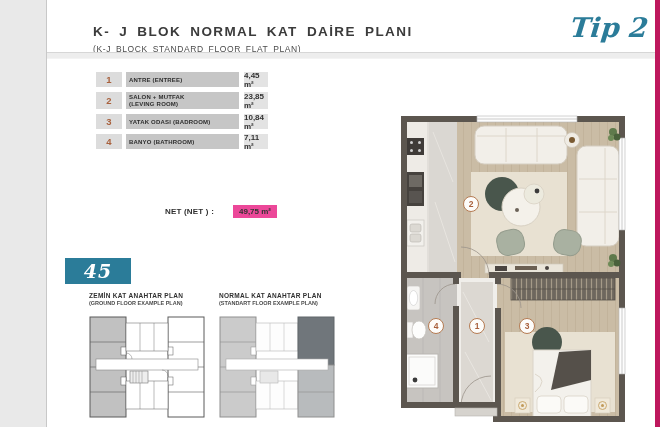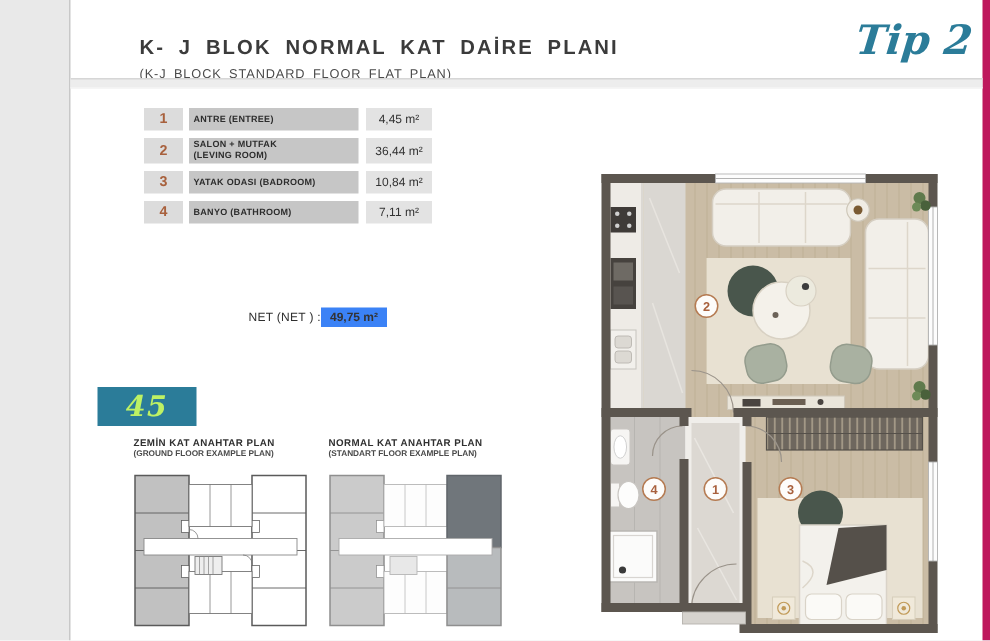--- a/index.html
+++ b/index.html
@@ -38,36 +38,36 @@
   .arow .num{
     width:26px;background:#dcdcdc;color:#a8603c;font-weight:bold;font-size:9.5px;
     display:flex;align-items:center;justify-content:center;flex:none;
   }
   .arow .lbl{
     width:110px;background:#c6c6c6;color:#2d2d2d;font-weight:bold;font-size:6px;
     margin-left:4px;padding:1px 0 0 3px;line-height:1.15;flex:none;
     display:flex;flex-direction:column;justify-content:center;letter-spacing:0.2px;
   }
   .arow .val{
-    width:44px;background:#e3e3e3;color:#333;font-weight:normal;font-size:8px;
+    width:24px;background:#e3e3e3;color:#333;font-weight:bold;font-size:8px;
     margin-left:5px;display:flex;align-items:center;justify-content:center;flex:none;
   }
   .totrow{display:flex;align-items:center;margin-bottom:4px;height:13px;}
   .totrow .tlbl{
-    width:118px;text-align:right;font-weight:normal;font-size:8px;color:#2f2f2f;
-    padding-right:0;flex:none;letter-spacing:0.2px;
+    width:118px;text-align:right;font-weight:bold;font-size:8px;color:#2f2f2f;
+    padding-right:19px;flex:none;letter-spacing:0.2px;
   }
   .totrow .tval{
-    width:44px;background:#3b82f6;color:#333;font-weight:bold;font-size:8px;
+    width:44px;background:#ec4899;color:#333;font-weight:bold;font-size:8px;
     display:flex;align-items:center;justify-content:center;height:13px;flex:none;
   }
   .totals{position:absolute;left:49px;top:205px;}
   .unit-badge{
     position:absolute;left:18px;top:258px;width:66px;height:26px;
-    background:#2b7c99;color:#bef264;display:flex;align-items:center;justify-content:center;
+    background:#2b7c99;color:#ffffff;display:flex;align-items:center;justify-content:center;
     font-size:19px;font-weight:bold;font-style:italic;
     font-family:"DejaVu Serif","Liberation Serif",serif;
     letter-spacing:1px;
   }
   .kp-label{position:absolute;top:292px;color:#303030;}
   .kp-label .t{font-size:6.5px;font-weight:bold;letter-spacing:0.3px;}
   .kp-label .s{font-size:5.5px;font-weight:bold;color:#4a4a4a;margin-top:1px;}
   .kp1l{left:42px;} .kp2l{left:172px;}
   .kp-svg{position:absolute;top:315px;}
   .kp1s{left:41px;} .kp2s{left:171px;}
@@ -92,21 +92,21 @@
         <span></span>
       </div>
       <div class="val">4,45 m²</div>
     </div>
     <div class="arow" style="height:17px;">
       <div class="num">2</div>
       <div class="lbl">
         <span>SALON + MUTFAK</span>
         <span>(LEVING ROOM)</span>
       </div>
-      <div class="val">36,44 m²</div>
+      <div class="val">23,85 m²</div>
     </div>
     <div class="arow">
       <div class="num">3</div>
       <div class="lbl">
         <span>YATAK ODASI (BADROOM)</span>
         <span></span>
       </div>
       <div class="val">10,84 m²</div>
     </div>
     <div class="arow">

